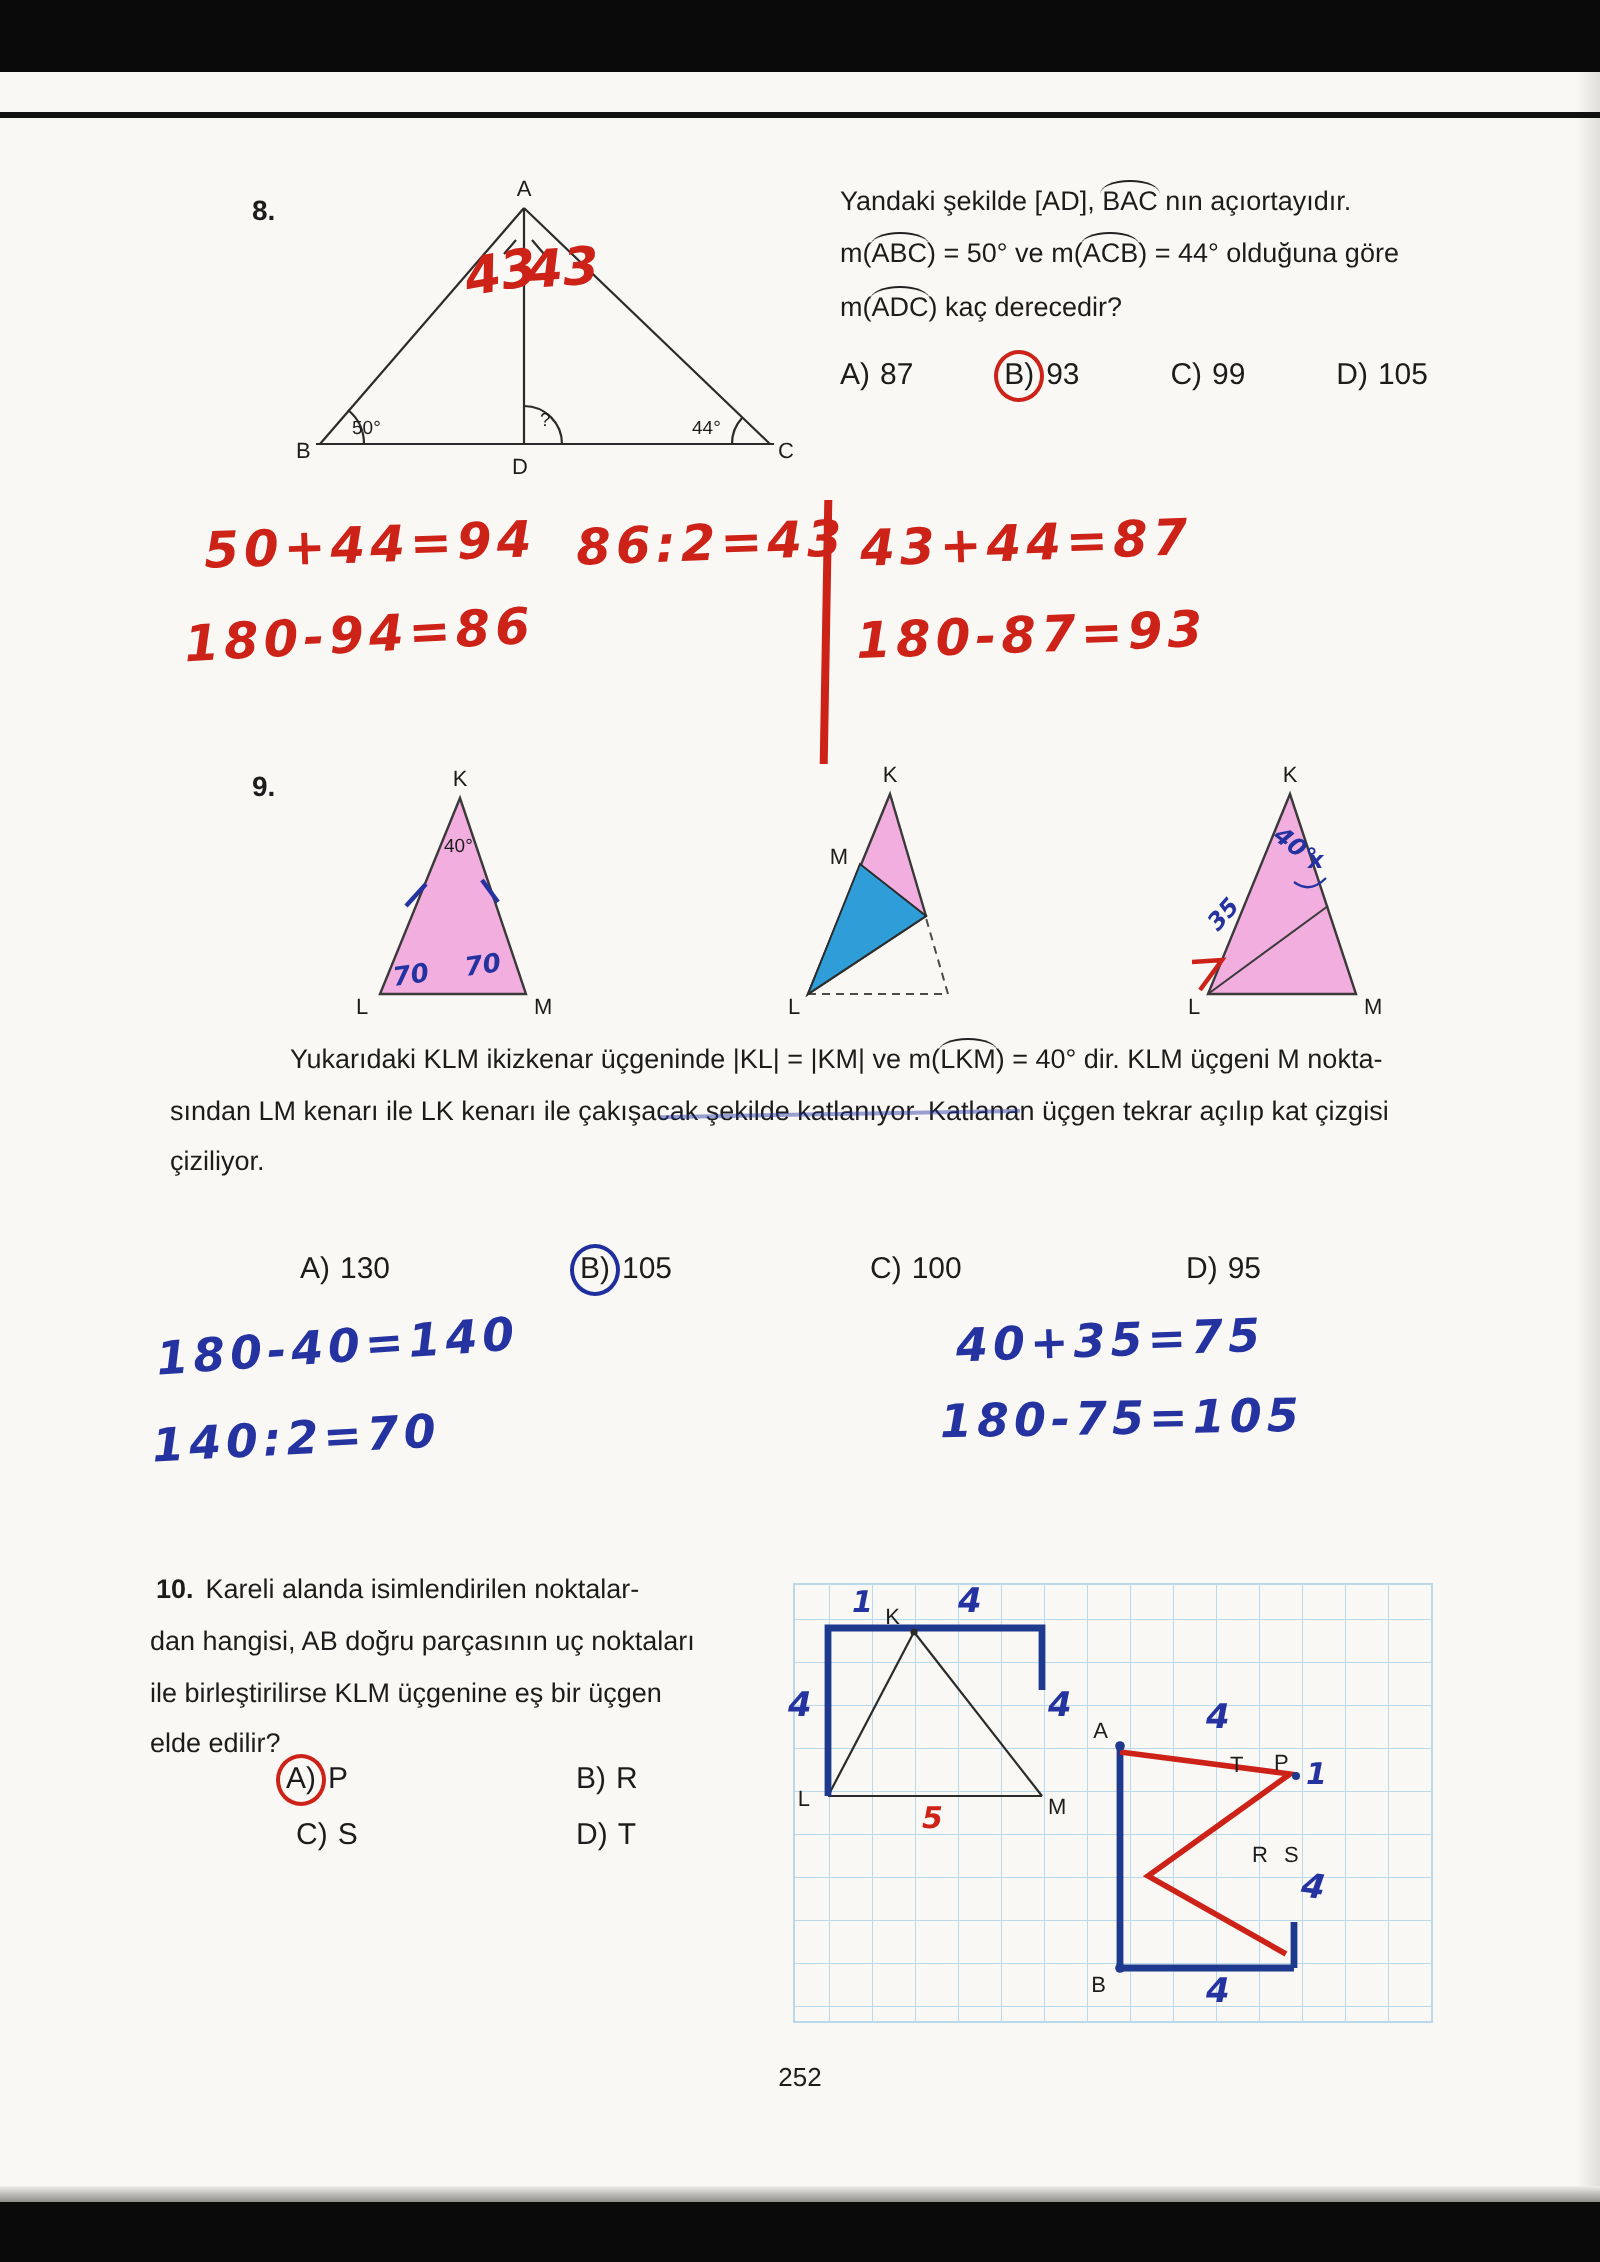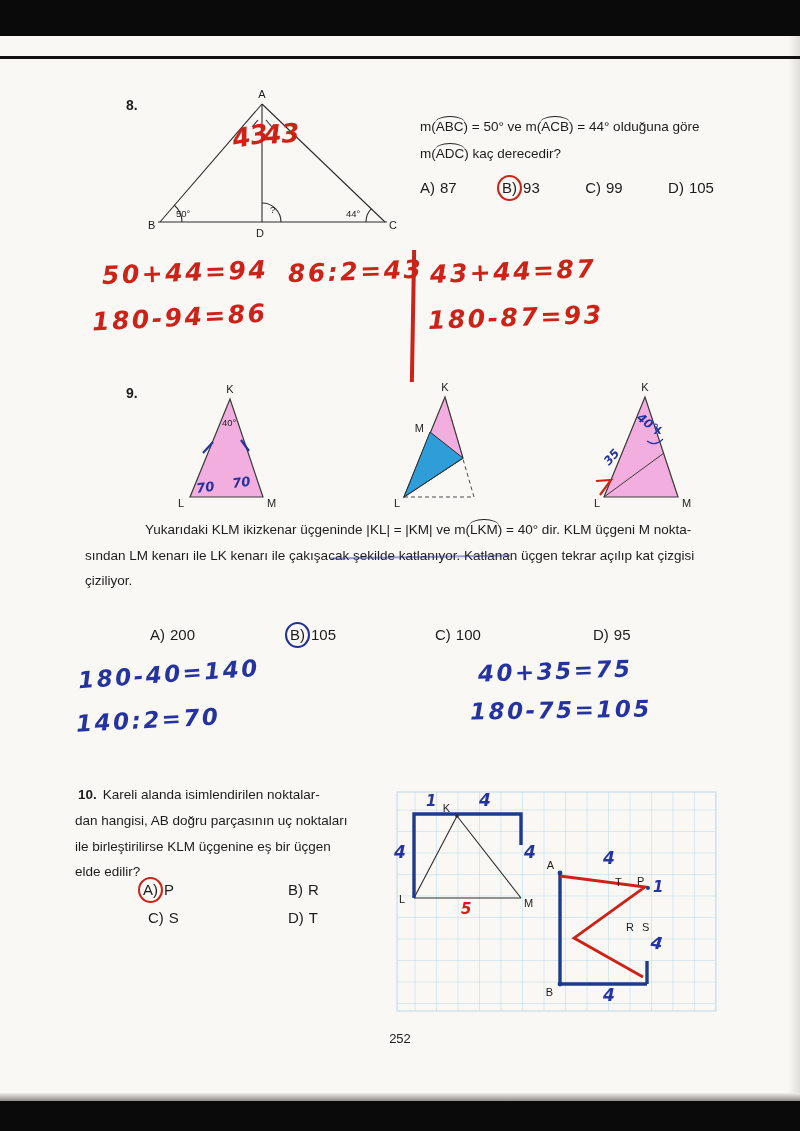--- a/index.html
+++ b/index.html
@@ -62,20 +62,23 @@
     <text class="lbl" x="18" y="143">B</text>
     <text class="lbl" x="259" y="143">C</text>
     <text class="lbl" x="126" y="151">D</text>
     <text class="small" x="46" y="131">50°</text>
     <text class="small" x="216" y="131">44°</text>
     <text class="small" x="140" y="127">?</text>
     <text class="hwsvg hwr" x="104" y="62" font-size="26" transform="rotate(-10 104 62)">43</text>
     <text class="hwsvg hwr" x="134" y="58" font-size="26" transform="rotate(-4 134 58)">43</text>
   </svg>
 
+  <div class="abs txt" style="left:420px;top:93px">
+    <span>Yandaki şekilde [AD], </span><span class="arc">BAC</span><span> nın açıortayıdır.</span>
+  </div>
   <div class="abs txt" style="left:420px;top:119px">
     <span>m(</span><span class="arc">ABC</span><span>) = 50° ve m(</span><span class="arc">ACB</span><span>) = 44° olduğuna göre</span>
   </div>
   <div class="abs txt" style="left:420px;top:146px">
     <span>m(</span><span class="arc">ADC</span><span>) kaç derecedir?</span>
   </div>
 
   <div class="abs" style="left:420px;top:179px;width:294px;display:flex;justify-content:space-between">
     <span class="opt"><span class="letter">A)</span><span>87</span></span>
     <span class="opt"><span class="letter circ-red">B)</span><span>93</span></span>
@@ -132,21 +135,21 @@
   </svg>
 
   <div class="abs txt" style="left:85px;top:522px;padding-left:60px">
     <span>Yukarıdaki KLM ikizkenar üçgeninde |KL| = |KM| ve m(</span><span class="arc">LKM</span><span>) = 40° dir. KLM üçgeni M nokta-</span>
   </div>
   <div class="abs txt" style="left:85px;top:548px">sından LM kenarı ile LK kenarı ile çakışacak şekilde katlanıyor. Katlanan üçgen tekrar açılıp kat çizgisi</div>
   <div class="abs" style="left:330px;top:556px;width:180px;height:2px;background:rgba(36,51,160,0.45);transform:rotate(-1deg)"></div>
   <div class="abs txt" style="left:85px;top:573px">çiziliyor.</div>
 
 
-  <span class="abs opt" style="left:150px;top:626px"><span class="letter">A)</span><span>200</span></span>
+  <span class="abs opt" style="left:150px;top:626px"><span class="letter">A)</span><span>130</span></span>
   <span class="abs opt" style="left:290px;top:626px"><span class="letter circ-blue">B)</span><span>105</span></span>
   <span class="abs opt" style="left:435px;top:626px"><span class="letter">C)</span><span>100</span></span>
   <span class="abs opt" style="left:593px;top:626px"><span class="letter">D)</span><span>95</span></span>
 
   <div class="abs hw hw-blue" style="left:78px;top:661px;font-size:23px;transform:rotate(-4deg)">180-40=140</div>
   <div class="abs hw hw-blue" style="left:76px;top:707px;font-size:23px;transform:rotate(-3deg)">140:2=70</div>
   <div class="abs hw hw-blue" style="left:478px;top:658px;font-size:23px;transform:rotate(-2deg)">40+35=75</div>
   <div class="abs hw hw-blue" style="left:470px;top:697px;font-size:23px;transform:rotate(-1deg)">180-75=105</div>
 
   <div class="abs txt" style="left:78px;top:787px">

